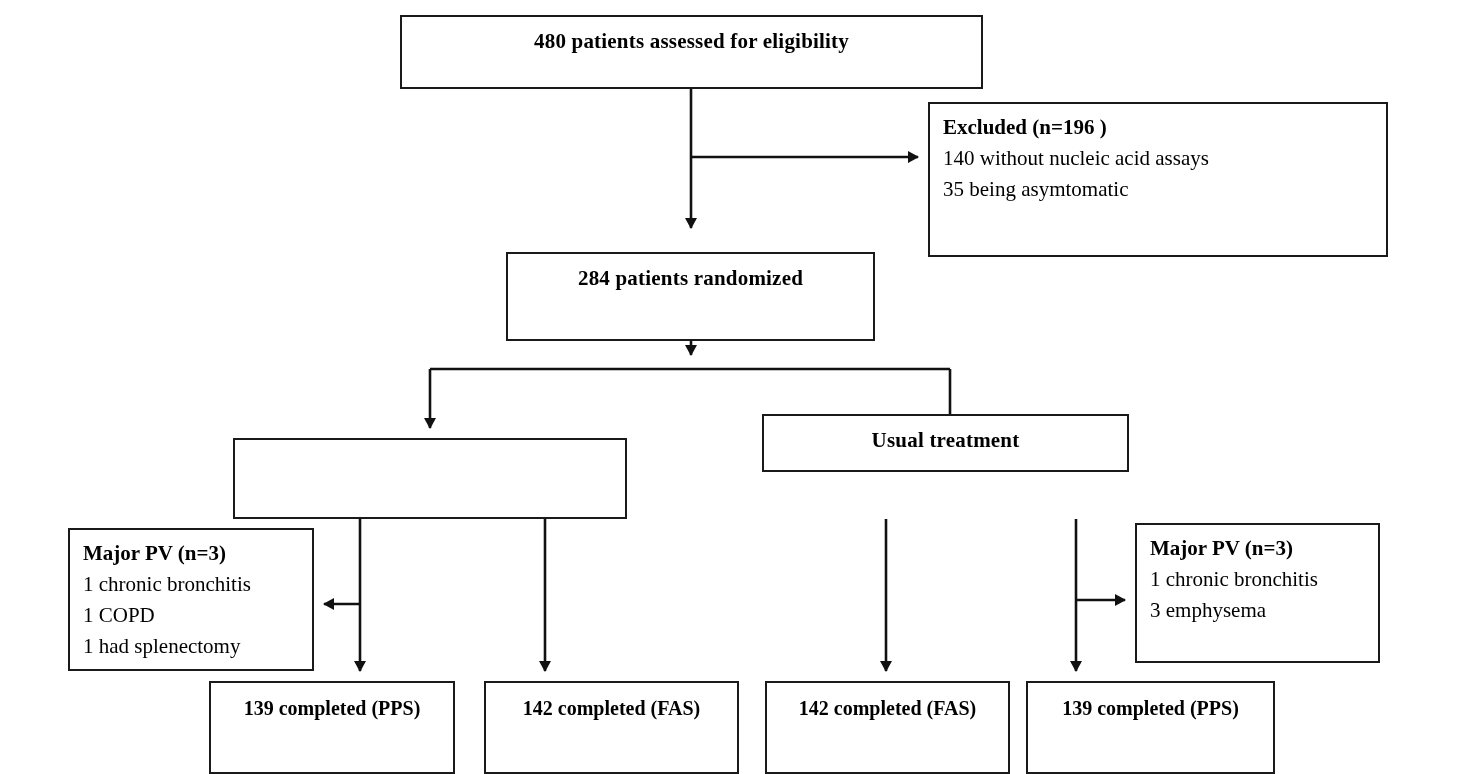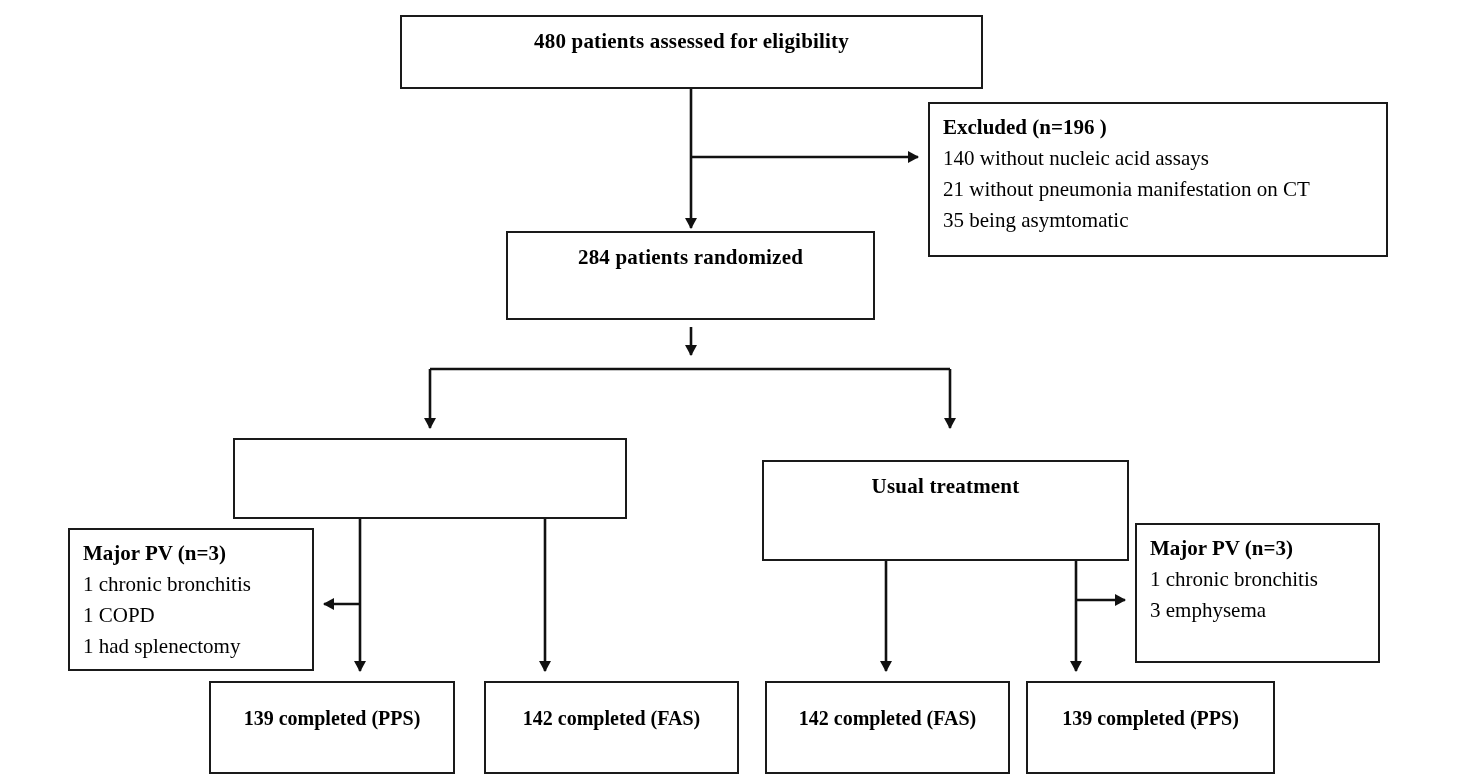--- a/index.html
+++ b/index.html
@@ -64,28 +64,27 @@
     line-height: 31px;
     white-space: nowrap;
   }
   
   .outcome .node-inner {
     top: 12px;
     text-align: center;
     font-weight: bold;
     font-size: 20px;
     line-height: 26px;
-    margin-top: 10px;
   }
   
   #box-eligibility   { left: 400px; top: 15px;  width: 583px; height: 74px; }
   #box-excluded      { left: 928px; top: 102px; width: 460px; height: 155px; padding-left: 20px; }
-  #box-randomized    { left: 506px; top: 231px; width: 369px; height: 89px; }
+  #box-randomized    { left: 506px; top: 252px; width: 369px; height: 89px; }
   #box-arm-lhqw      { left: 233px; top: 438px; width: 394px; height: 81px; }
-  #box-arm-usual     { left: 762px; top: 460px; width: 367px; height: 101px; }
+  #box-arm-usual     { left: 762px; top: 414px; width: 367px; height: 58px; }
   #box-pv-left       { left: 68px;  top: 528px; width: 246px; height: 143px; }
   #box-pv-right      { left: 1135px;top: 523px; width: 245px; height: 140px; }
   #box-out-1         { left: 209px; top: 681px; width: 246px; height: 93px; }
   #box-out-2         { left: 484px; top: 681px; width: 255px; height: 93px; }
   #box-out-3         { left: 765px; top: 681px; width: 245px; height: 93px; }
   #box-out-4         { left: 1026px;top: 681px; width: 249px; height: 93px; }
 </style>
 </head>
 <body>
 
@@ -131,21 +130,20 @@
   </svg>
 
   <div class="node centered" id="box-eligibility">
     <div class="node-inner">480 patients assessed for eligibility</div>
   </div>
 
   <div class="node listbox" id="box-excluded">
     <div class="node-inner">
       <div class="hdr">Excluded (n=196 )</div>
       <div class="ln">140 without nucleic acid assays</div>
-      <div class="ln">21 without pneumonia manifestation on CT</div>
       <div class="ln">35 being asymtomatic</div>
     </div>
   </div>
 
   <div class="node centered" id="box-randomized">
     <div class="node-inner">284 patients randomized</div>
   </div>
 
   <div class="node centered" id="box-arm-lhqw">
     <div class="node-inner">

